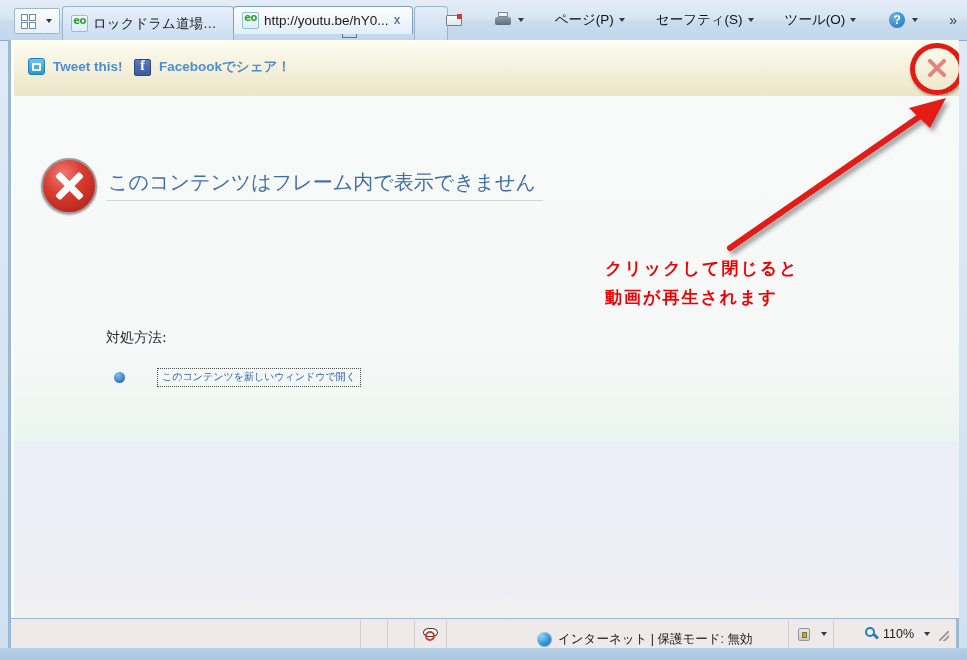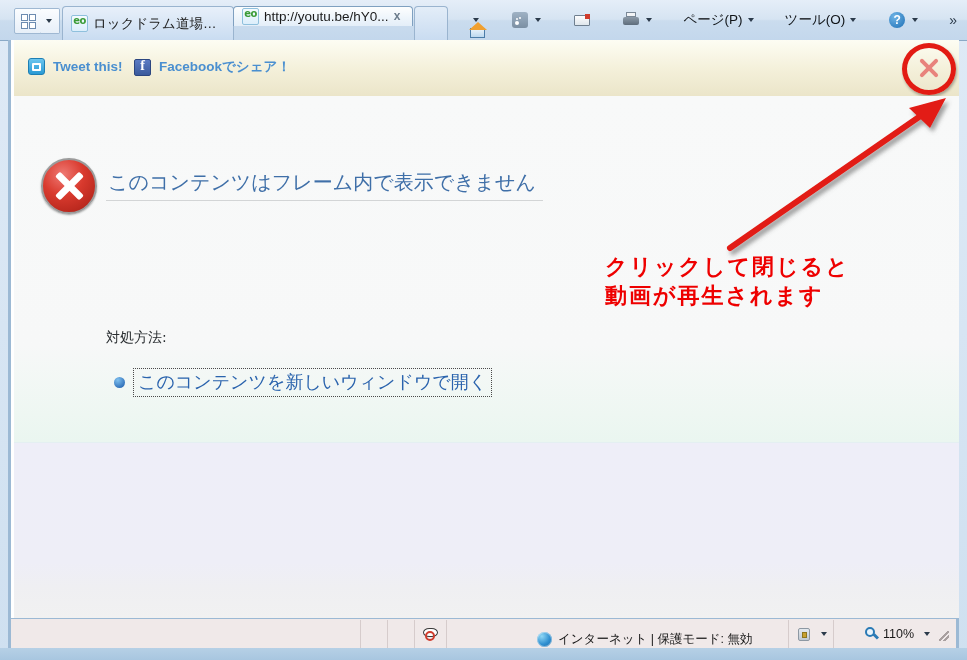--- a/index.html
+++ b/index.html
@@ -49,21 +49,21 @@
     display:flex;align-items:center;padding:0 8px;box-sizing:border-box;
     font-size:13.5px;color:#1b1b1b;white-space:nowrap;overflow:hidden;
   }
   .tab.inactive{
     left:62px;width:172px;
     background:linear-gradient(180deg,#e8f0fa 0%,#c9dcf1 100%);
   }
   .tab.active{
     left:233px;width:180px;
     background:linear-gradient(180deg,#fdfefe 0%,#eef5fb 55%,#e4eef8 100%);
-    border-color:#7fa0c0;z-index:4;height:20px;
+    border-color:#7fa0c0;z-index:4;height:28px;
   }
   .tab.newtab{
     left:414px;width:34px;
     background:linear-gradient(180deg,#e3edf8 0%,#c9dcf1 100%);
   }
   .favicon{
     width:15px;height:15px;margin-right:5px;flex:0 0 auto;position:relative;
     background:linear-gradient(180deg,#f4fbff 0%,#dceefb 100%);
     border:1px solid #8fc0dd;border-radius:2px;overflow:hidden;
   }
@@ -135,20 +135,21 @@
     border-left:3px solid #9cb9d4;border-right:3px solid #9cb9d4;box-sizing:border-box;
     background:#fff;
   }
   .frame-inner{position:absolute;left:3px;top:0;width:945px;height:578px;overflow:hidden;background:#f7f8f8;}
 
   
   .sharebar{
     position:absolute;left:0;top:0;width:945px;height:56px;
     background:linear-gradient(180deg,#fdfdf3 0%,#f4f0da 52%,#ebe5c9 100%);
     border-bottom:1px solid #d9d3b4;
+    padding-left:8px;
   }
   .share-item{position:absolute;top:18px;display:flex;align-items:center;}
   .share-item .lbl{
     font-size:13.5px;font-weight:bold;color:#4a8fd0;margin-left:8px;
     font-family:"Liberation Sans",sans-serif;
   }
   .tw-ico{
     width:17px;height:17px;border-radius:3px;position:relative;
     background:linear-gradient(180deg,#6cc6ef 0%,#2a9ad4 100%);
     border:1px solid #1d7fb4;box-sizing:border-box;
@@ -213,36 +214,36 @@
   .err-howto{
     position:absolute;left:92px;top:233px;font-size:14px;color:#2a2e31;
     font-family:"DejaVu Sans",sans-serif;
   }
   .err-link-row{position:absolute;left:100px;top:272px;display:flex;align-items:center;}
   .bullet{
     width:11px;height:11px;border-radius:50%;flex:0 0 auto;
     background:radial-gradient(circle at 35% 28%,#7fc0ef,#1757a8);
   }
   .err-link{
-    margin-left:8px;border:1px dotted #4a4a4a;padding:1px 4px 2px 4px;
-    font-size:18px;color:#2a63ad;font-family:"DejaVu Sans",sans-serif;
+    margin-left:32px;border:1px dotted #4a4a4a;padding:1px 4px 2px 4px;
+    font-size:10px;color:#2a63ad;font-family:"DejaVu Sans",sans-serif;
     text-decoration:none;
   }
 
   .lower-pane{
     position:absolute;left:0;top:402px;width:945px;height:176px;
     background:linear-gradient(180deg,#eeeef8 0%,#eeeef7 68%,#efeff2 82%,#f1f1f1 100%);
     border-top:1px solid #e4eff2;
   }
 
   
   .annot-text{
     position:absolute;left:591px;top:214px;
-    font-size:22px;line-height:29px;color:#ee0000;font-weight:bold;
-    letter-spacing:2px;font-family:Liberation Mono, monospace;white-space:nowrap;
+    font-size:17px;line-height:29px;color:#ee0000;font-weight:bold;
+    letter-spacing:2px;font-family:Liberation Sans, sans-serif;white-space:nowrap;
   }
   .arrow-svg{position:absolute;left:690px;top:48px;width:260px;height:190px;}
 
   
   .statusbar{
     position:absolute;left:8px;top:618px;width:951px;height:30px;
     background:#f0e9e9;border-top:1px solid #9cb9d4;
     border-left:3px solid #9cb9d4;border-right:3px solid #9cb9d4;box-sizing:border-box;
     display:flex;align-items:flex-end;font-size:12.5px;color:#1a1a1a;
   }
@@ -338,20 +339,24 @@
       </div>
       <div class="cmd">
         <span class="icon ico-mail"></span>
       </div>
       <div class="cmd">
         <span class="icon ico-print"></span>
         <span class="caret"></span>
       </div>
       <div class="cmd">
         <span>ページ(P)</span>
+        <span class="caret"></span>
+      </div>
+      <div class="cmd">
+        <span>セーフティ(S)</span>
         <span class="caret"></span>
       </div>
       <div class="cmd">
         <span>ツール(O)</span>
         <span class="caret"></span>
       </div>
       <div class="cmd">
         <span class="icon ico-help"></span>
         <span class="caret"></span>
       </div>

